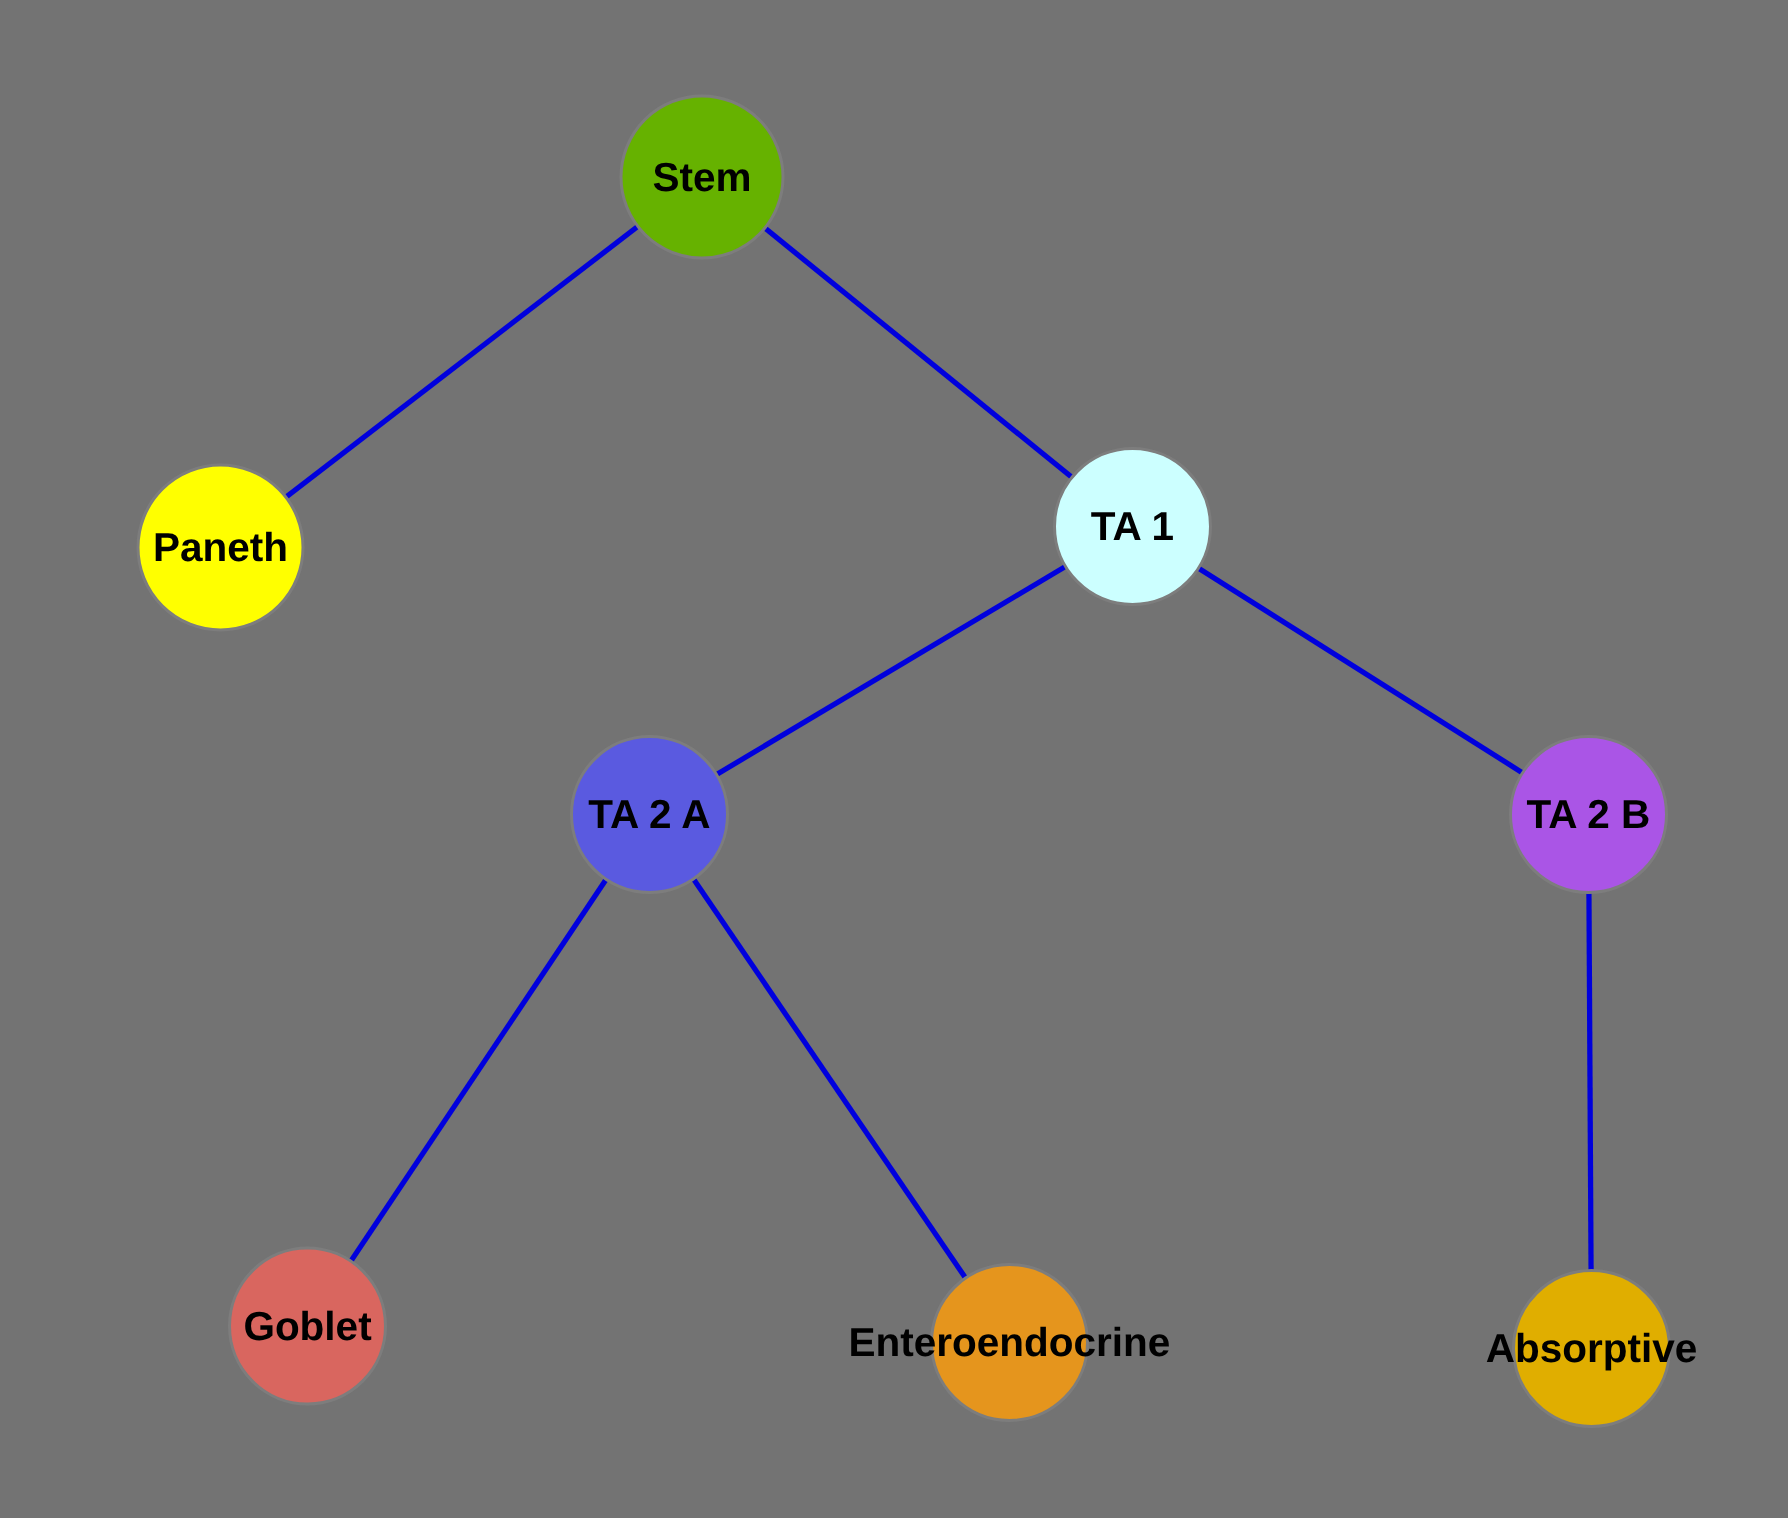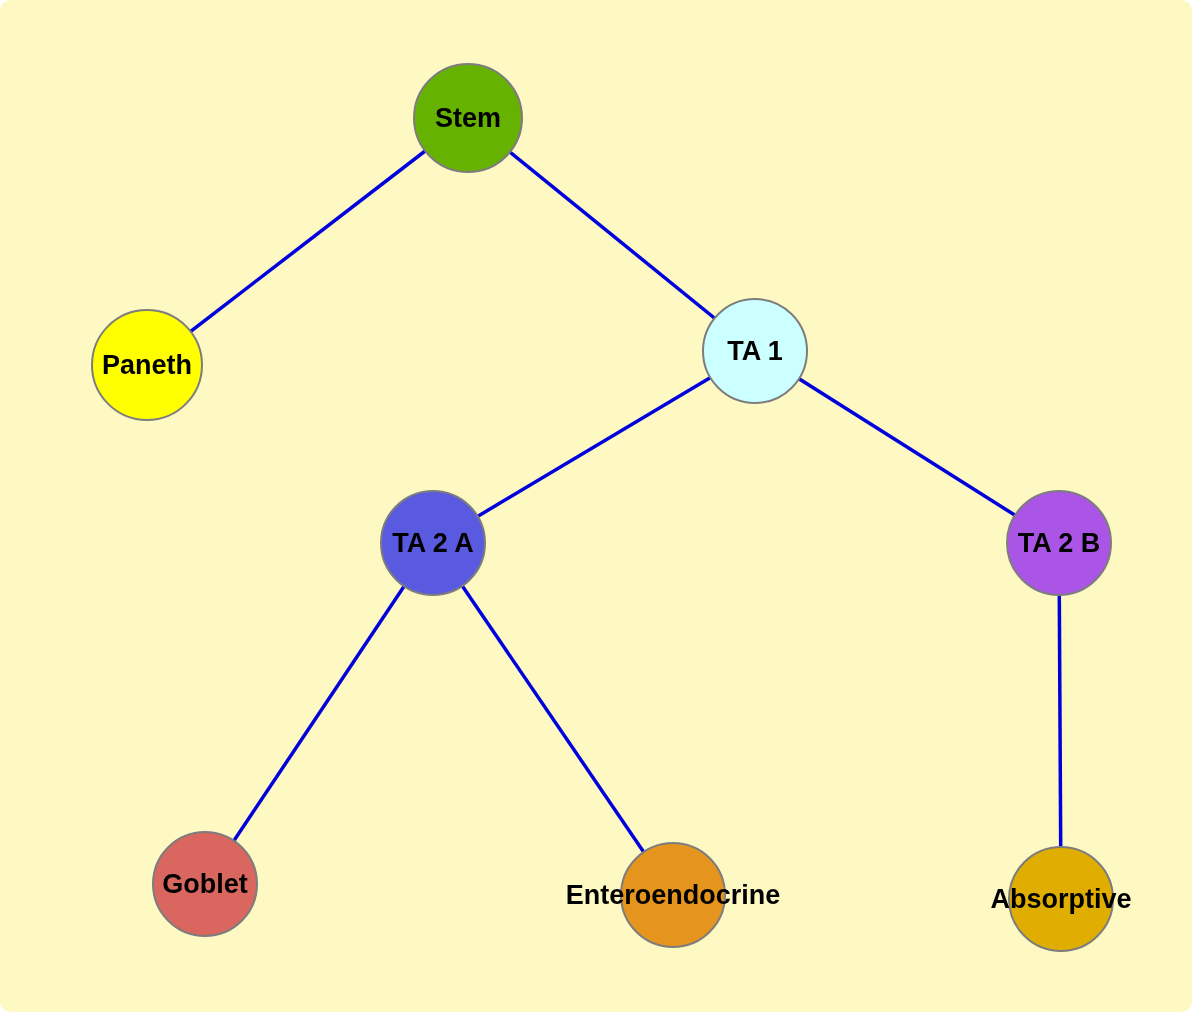--- a/index.html
+++ b/index.html
@@ -10,22 +10,21 @@
   body {
     width: 1192px;
     height: 1023px;
     font-family: "Liberation Sans", sans-serif;
     overflow: hidden;
   }
   .canvas {
     position: relative;
     width: 1192px;
     height: 1012px;
-    background: #fef9c3;
-    border-radius: 11px;
+    background: #737373;
   }
   svg { display: block; }
   .node-label {
     font-family: "Liberation Sans", sans-serif;
     font-weight: bold;
     font-size: 27px;
     fill: #000000;
   }
 </style>
 </head>

